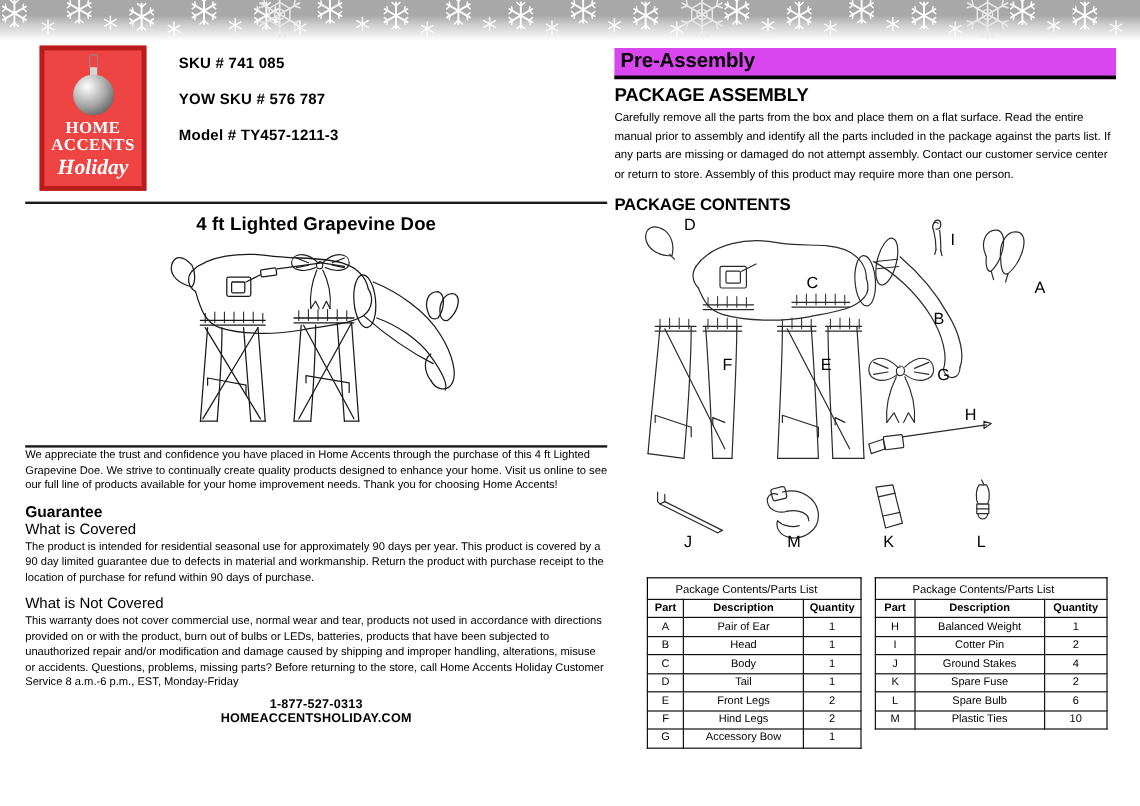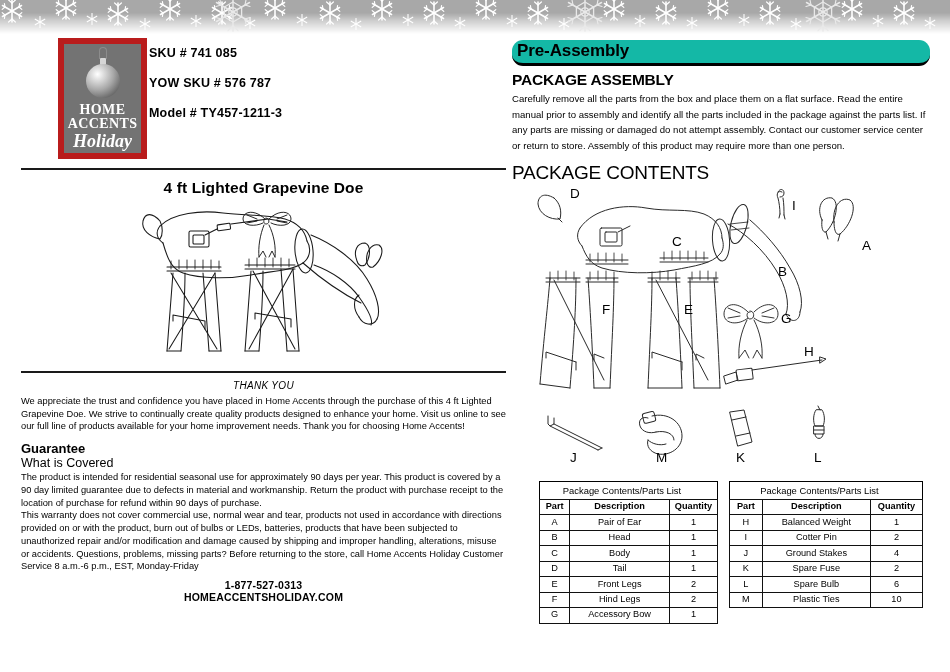--- a/index.html
+++ b/index.html
@@ -28,24 +28,24 @@
   #snow-band svg { position: absolute; left: 0; top: 0; }
 
   
   #page { position: absolute; left: 0; top: 0; width: 950px; height: 672px; }
 
   
   #left-col { position: absolute; left: 21px; top: 36px; width: 485px; }
 
   #logo-row { position: relative; height: 132px; }
   #brand-logo {
-    position: absolute; left: 37px; top: 2px;
+    position: absolute; left: 12px; top: 2px;
     width: 89px; height: 121px;
-    background: #737373;
-    border: 6px solid #b91c1c;
+    background: #ef4444;
+    border: 4px solid #b91c1c;
   }
   #brand-logo .ornament-cap {
     position: absolute; left: 50%; top: 14px; margin-left: -3px;
     width: 6px; height: 7px; background: #d6d6d6; border-radius: 1px;
   }
   #brand-logo .ornament-wire {
     position: absolute; left: 50%; top: 3px; margin-left: -4px;
     width: 8px; height: 12px;
     border: 1px solid #8c8c8c; border-bottom: none;
     border-radius: 5px 5px 0 0;
@@ -102,32 +102,32 @@
   .sec-h2 { font-size: 12.5px; font-weight: normal; margin: 0 0 1px 0; }
   .sec-h2b { font-size: 12.5px; font-weight: normal; margin: 9px 0 1px 0; }
 
   #footer-contact { text-align: center; margin-top: 6px; }
   #footer-contact .fc-line { font-size: 10.5px; font-weight: bold; letter-spacing: .2px; }
 
   
   #right-col { position: absolute; left: 512px; top: 40px; width: 418px; }
 
   #pre-assembly-bar {
-    background: #14b8a6;
+    background: #d946ef;
     border-bottom: 3px solid #000;
     padding: 1px 5px 2px 5px;
-    font-size: 17px; font-weight: bold; letter-spacing: -.1px; border-radius: 11px;
+    font-size: 17px; font-weight: bold; letter-spacing: -.1px;
   }
   #planning-h {
     font-size: 15.5px; font-weight: bold; letter-spacing: -.2px;
     margin: 5px 0 2px 0;
   }
   #planning-copy { font-size: 9.6px; line-height: 1.62; }
   #package-h {
-    font-size: 19px; font-weight: normal; letter-spacing: -.2px;
+    font-size: 14px; font-weight: bold; letter-spacing: -.2px;
     margin: 9px 0 0 0;
   }
 
   #parts-diagram { position: relative; height: 282px; }
   #parts-diagram svg { position: absolute; left: 20px; top: 0; }
 
   
   #tables-row { position: absolute; left: 539px; top: 481px; width: 384px; display: flex; gap: 11px; }
   table.parts {
     border-collapse: collapse; width: 179px;
@@ -345,28 +345,28 @@
           <path d="M68 122 L68 116 L100 122 M100 122 L100 130"></path>
           <path d="M150 120 L150 114 L186 120 M186 120 L186 128"></path>
 
           <path d="M198 64 C214 78 236 94 256 104"></path>
         </g>
       </svg>
     </div>
 
     <div class="rule-thick"></div>
 
-    <div id="thank-you">THANK YOU</div>
 
     <div class="body-copy">We appreciate the trust and confidence you have placed in Home Accents through the purchase of this 4 ft Lighted Grapevine Doe. We strive to continually create quality products designed to enhance your home. Visit us online to see our full line of products available for your home improvement needs. Thank you for choosing Home Accents!</div>
 
     <div class="sec-h1">Guarantee</div>
     <div class="sec-h2">What is Covered</div>
     <div class="body-copy">The product is intended for residential seasonal use for approximately 90 days per year. This product is covered by a 90 day limited guarantee due to defects in material and workmanship. Return the product with purchase receipt to the location of purchase for refund within 90 days of purchase.</div>
 
+    <div class="sec-h2b">What is Not Covered</div>
     <div class="body-copy">This warranty does not cover commercial use, normal wear and tear, products not used in accordance with directions provided on or with the product, burn out of bulbs or LEDs, batteries, products that have been subjected to unauthorized repair and/or modification and damage caused by shipping and improper handling, alterations, misuse or accidents. Questions, problems, missing parts? Before returning to the store, call Home Accents Holiday Customer Service 8 a.m.-6 p.m., EST, Monday-Friday</div>
 
     <div id="footer-contact">
       <div class="fc-line">1-877-527-0313</div>
       <div class="fc-line">HOMEACCENTSHOLIDAY.COM</div>
     </div>
   </div>
 
   <div id="right-col">
 

